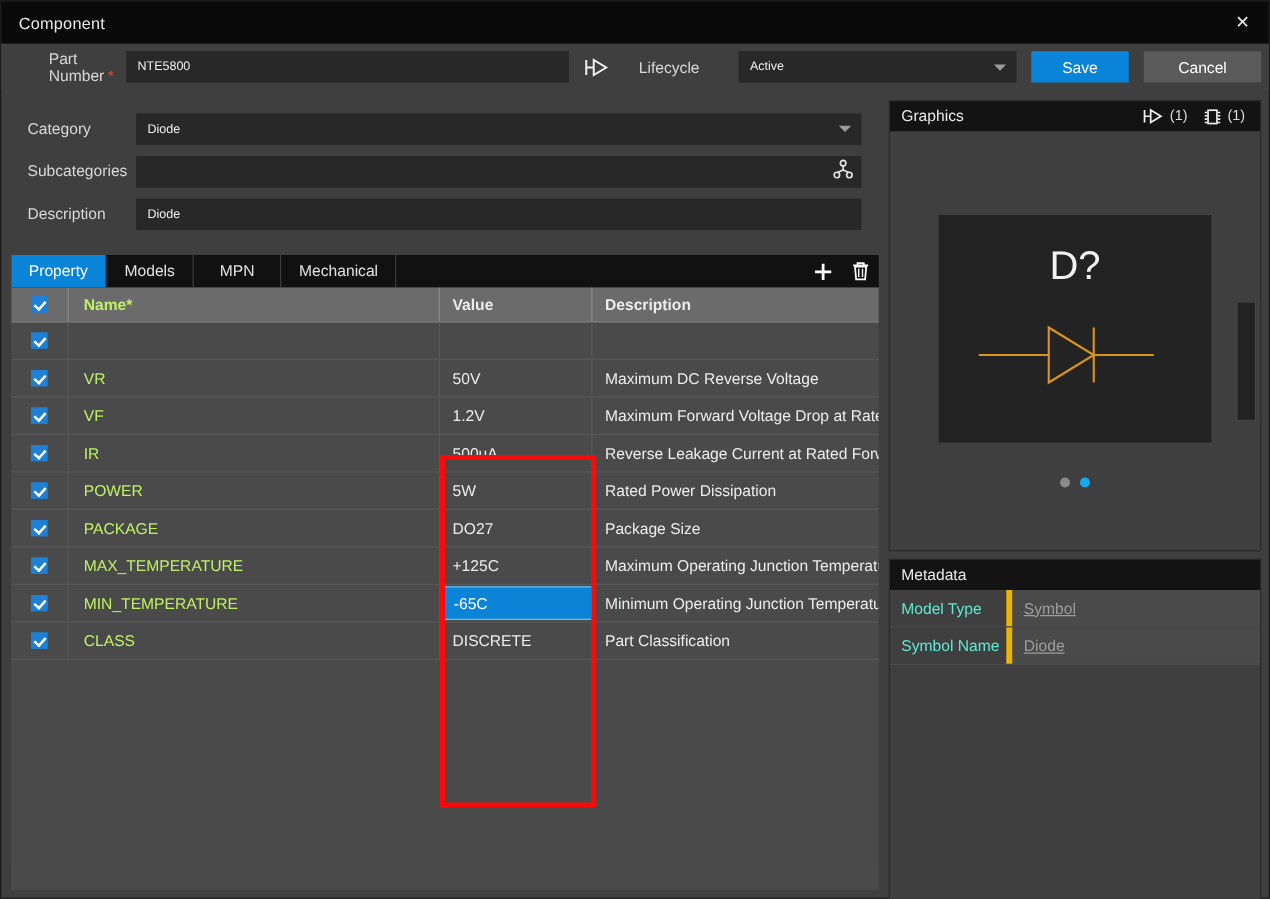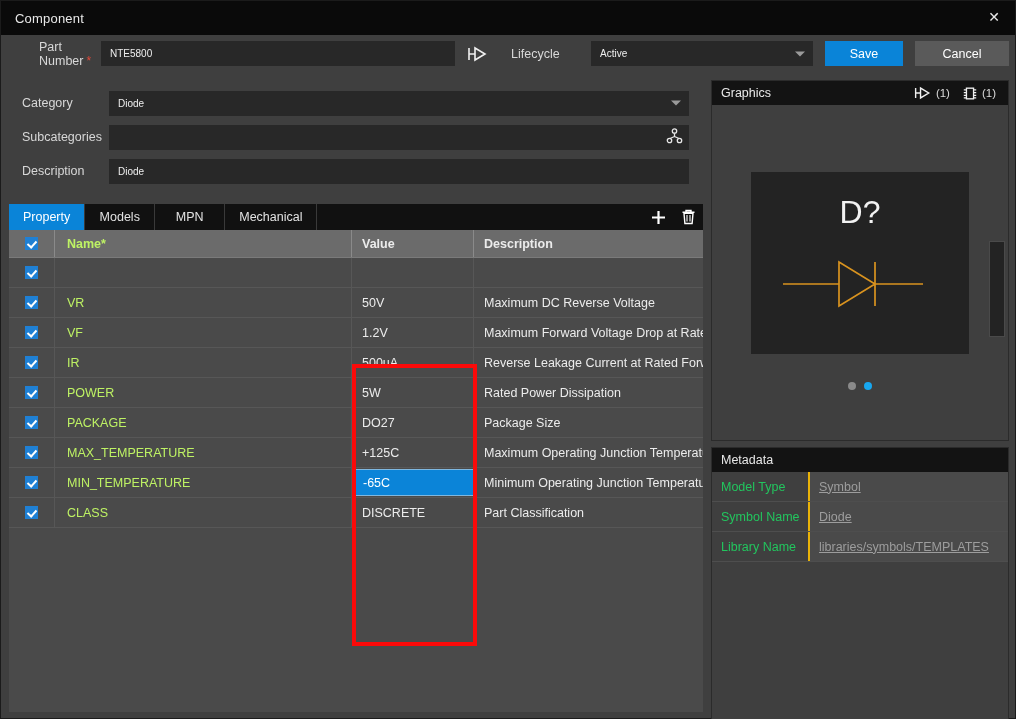--- a/index.html
+++ b/index.html
@@ -205,22 +205,22 @@
 
   
   .metadata {
     position: absolute; left: 710px; top: 446px;
     width: 298px; height: 284px;
     background: #3f3f3f; border: 1px solid #2b2b2b;
   }
   .mrow { display: flex; height: 30px; border-bottom: 1px solid #4e4e4e; }
   .mkey {
     width: 98px; display: flex; align-items: center; padding-left: 9px;
-    color: #22c55e; font-size: 12.5px;
-    background: #3f3f3f; border-right: 2px solid #eab308;
+    color: #5eead4; font-size: 12.5px;
+    background: #3f3f3f; border-right: 5px solid #eab308;
   }
   .mval {
     flex: 1; display: flex; align-items: center; padding-left: 9px;
     color: #9d9d9d; font-size: 12.5px; background: #4a4a4a;
     white-space: nowrap; overflow: hidden; text-decoration: underline;
   }
 </style>
 </head>
 <body>
 
@@ -431,20 +431,16 @@
     </div>
     <div id="metadata-body">
         <div class="mrow">
           <div class="mkey">Model Type</div>
           <div class="mval">Symbol</div>
         </div>
         <div class="mrow">
           <div class="mkey">Symbol Name</div>
           <div class="mval">Diode</div>
         </div>
-        <div class="mrow">
-          <div class="mkey">Library Name</div>
-          <div class="mval">libraries/symbols/TEMPLATES</div>
-        </div>
       </div>
   </div>
 
 </div>
 
 </body></html>

